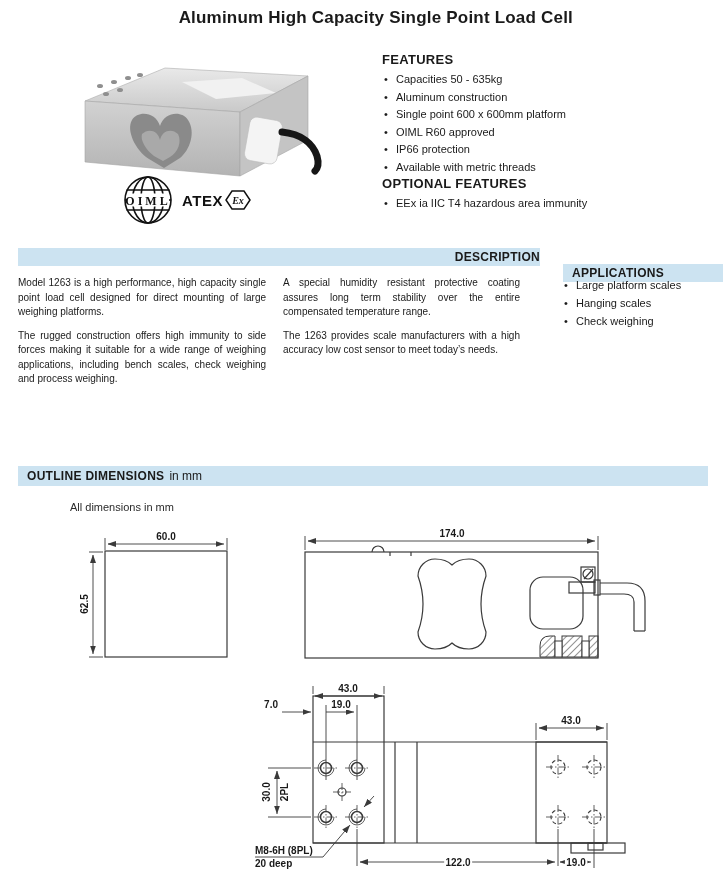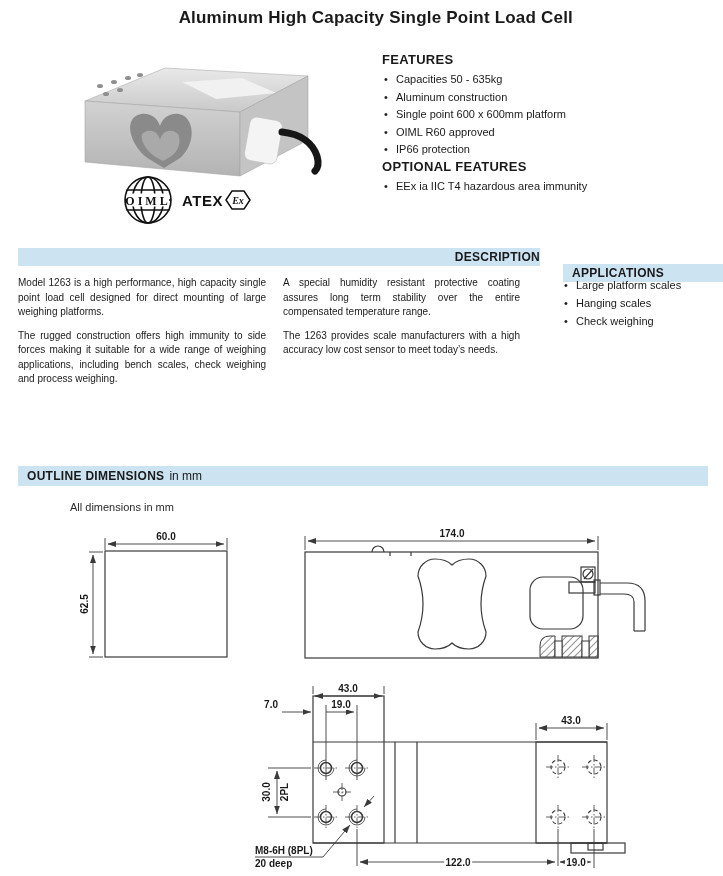--- a/index.html
+++ b/index.html
@@ -101,20 +101,21 @@
   </svg>
 
   <div class="features">
     <h3>FEATURES</h3>
     <ul>
       <li>Capacities 50 - 635kg</li>
       <li>Aluminum construction</li>
       <li>Single point 600 x 600mm platform</li>
       <li>OIML R60 approved</li>
       <li>IP66 protection</li>
+      <li>Available with metric threads</li>
     </ul>
     <h3 class="opt">OPTIONAL FEATURES</h3>
     <ul>
       <li>EEx ia IIC T4 hazardous area immunity</li>
     </ul>
   </div>
 
   <div class="bar bar-desc">DESCRIPTION</div>
   <div class="bar bar-apps">APPLICATIONS</div>
 

